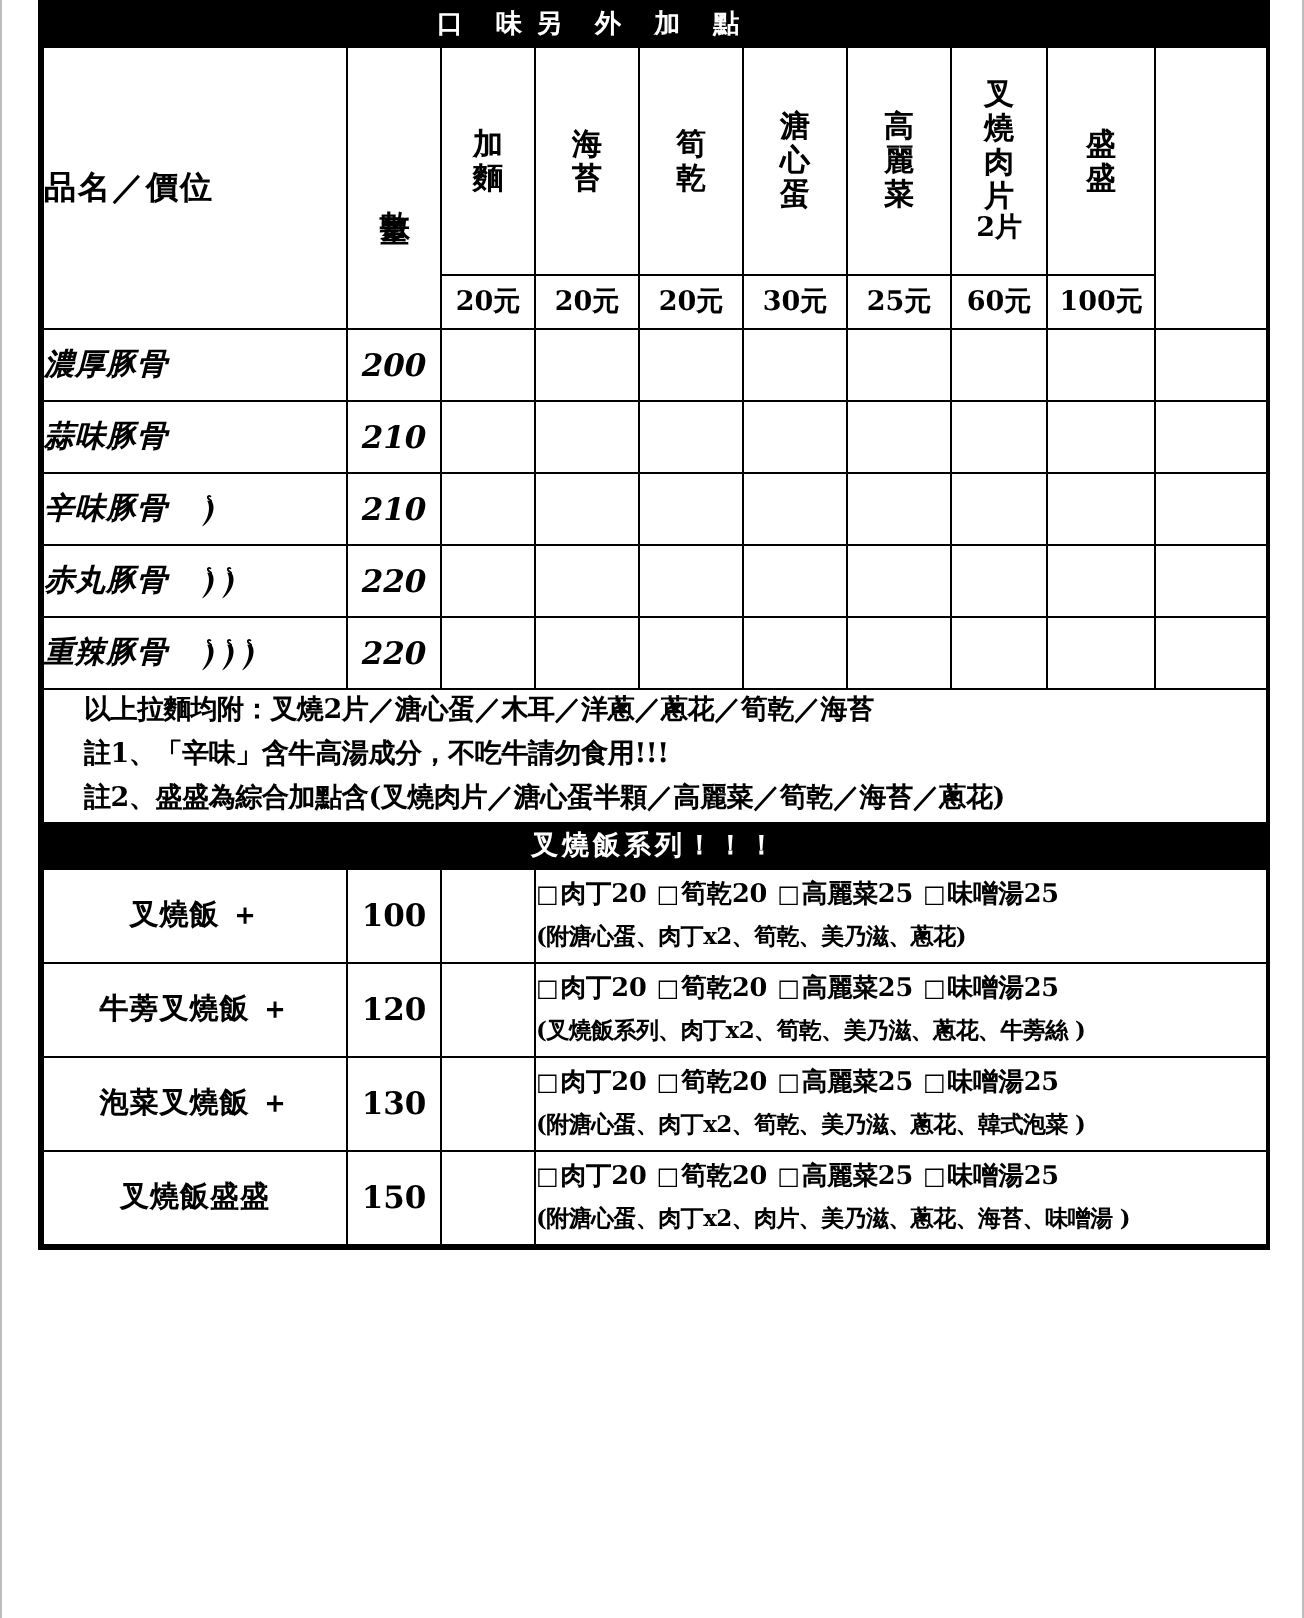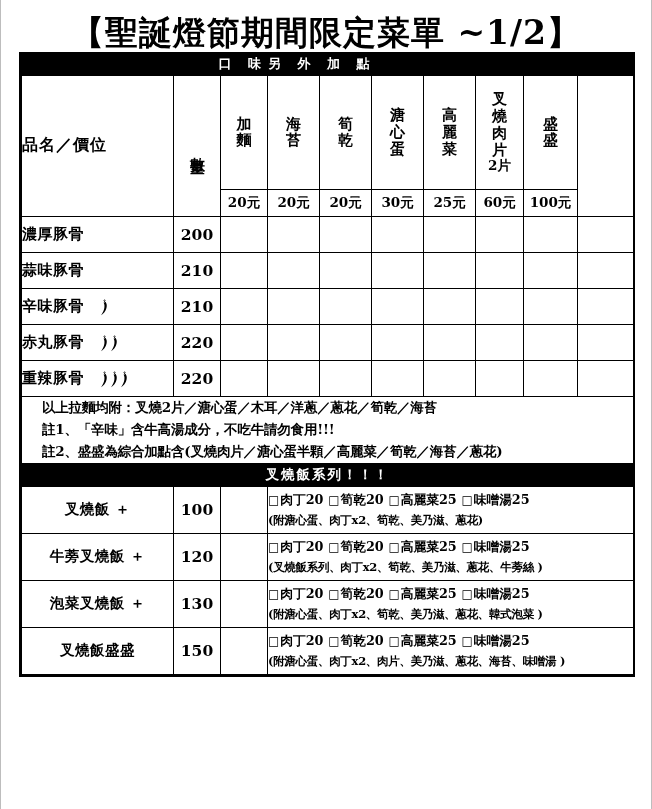--- a/index.html
+++ b/index.html
@@ -117,21 +117,21 @@
     padding-left: 12px;
     font-size: 15px;
     letter-spacing: 0.5px;
     white-space: nowrap;
     position: relative;
   }
   .item-price {
     text-align: center;
     font-size: 15.5px;
   }
-  tr.ramen-row td { height: 35px; }
+  tr.ramen-row td { height: 35px; font-style: italic; }
 
   
   .chili-set {
     display: inline-block;
     vertical-align: middle;
     margin-left: 14px;
     white-space: nowrap;
   }
   .chili {
     display: inline-block;
@@ -179,21 +179,20 @@
     font-size: 11.5px;
     letter-spacing: -0.3px;
     padding-top: 2px;
   }
 </style>
 </head>
 <body>
 
 <div class="page">
 
-  <div class="title">【聖誕燈節期間限定菜單 ~1/2】</div>
 
 
   <div class="menu-wrap">
     <table class="menu">
       <colgroup>
         <col style="width:152px">
         <col style="width:47px">
         <col style="width:47px">
         <col style="width:52px">
         <col style="width:52px">

